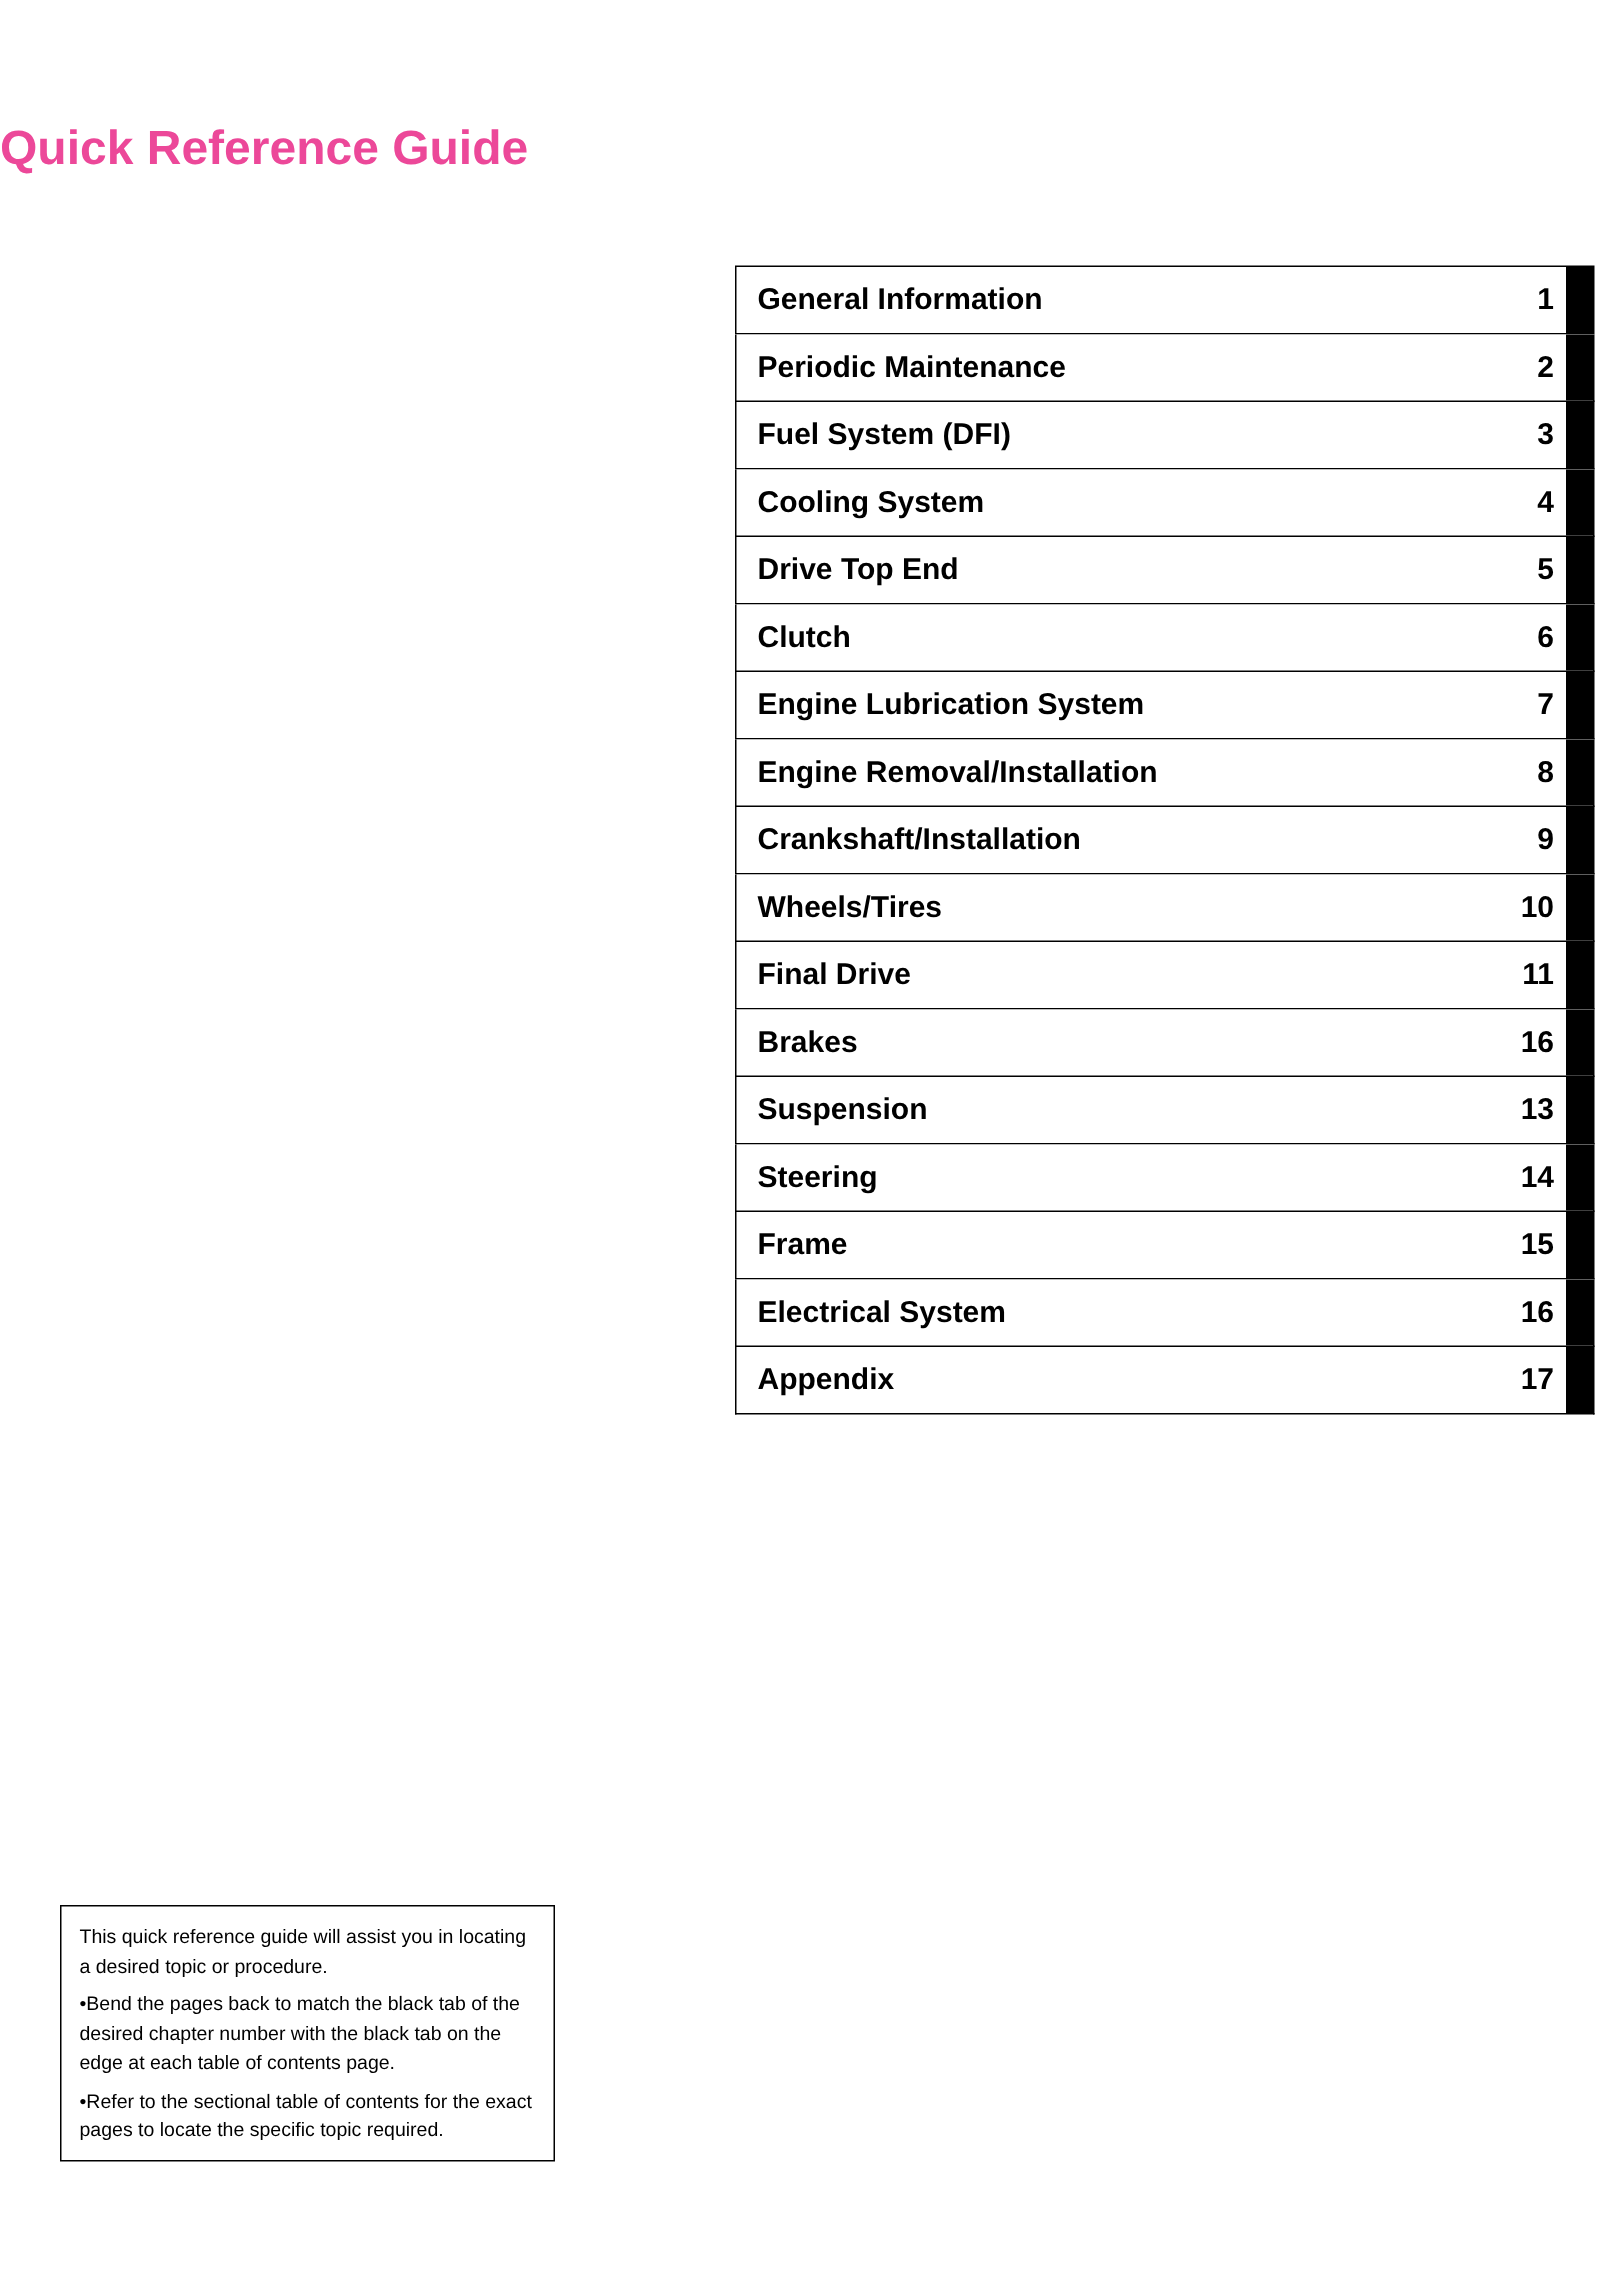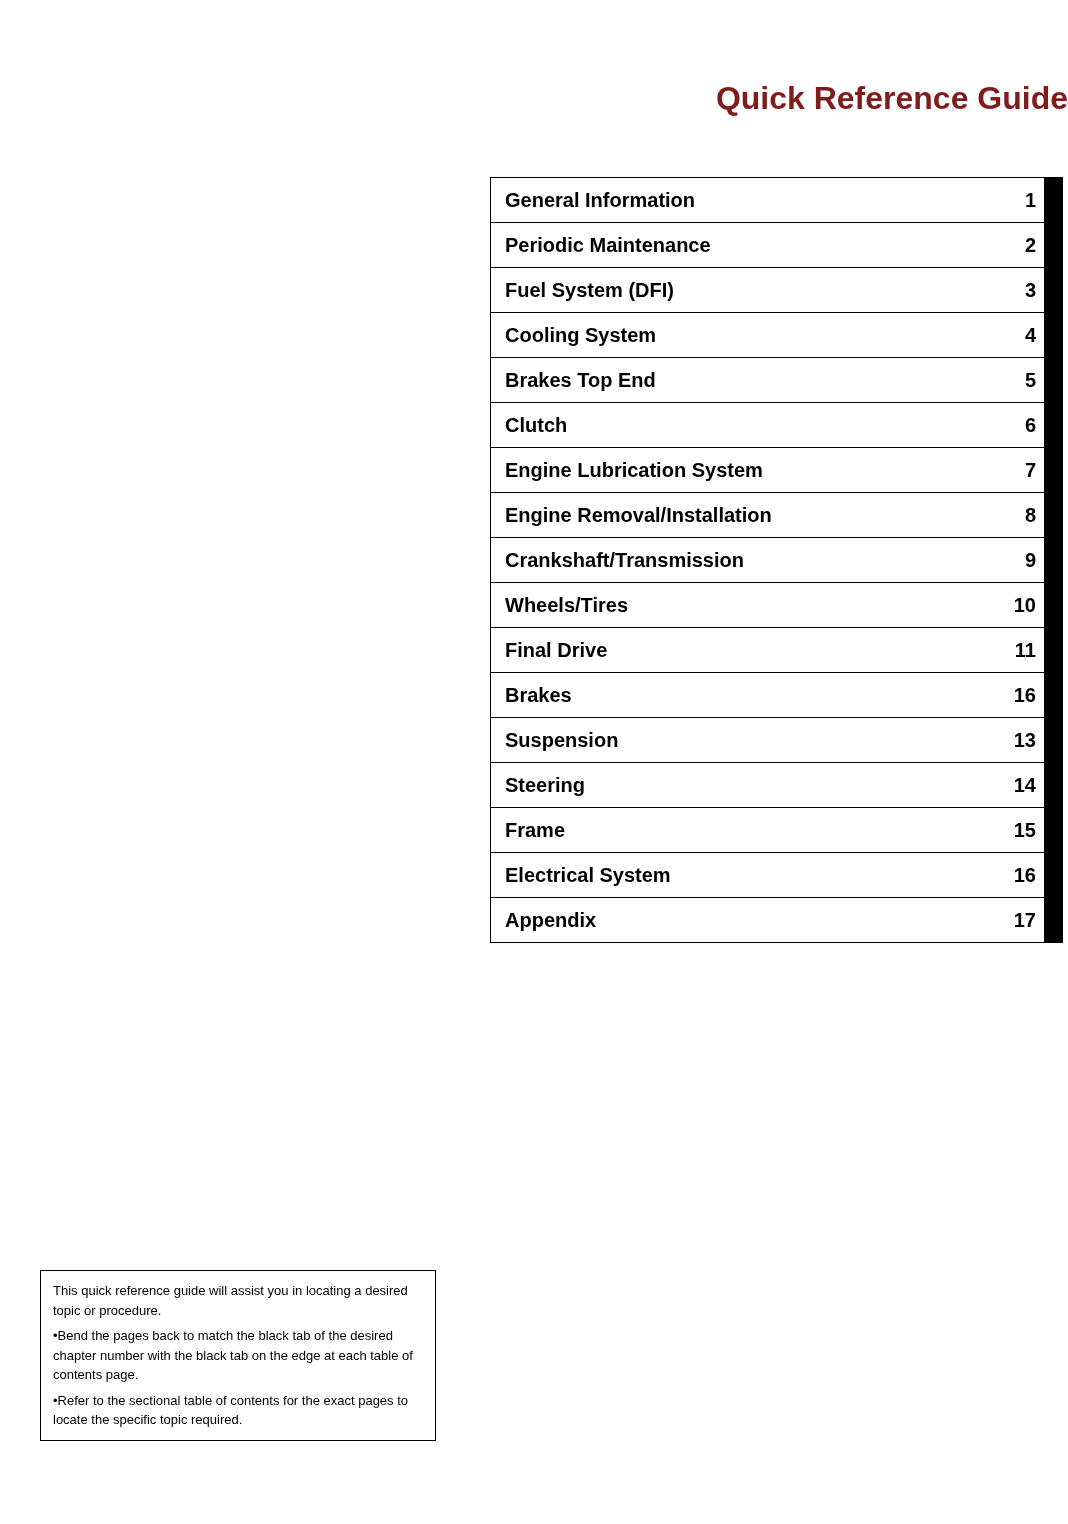--- a/index.html
+++ b/index.html
@@ -10,26 +10,26 @@
 
     body {
       width: 1068px;
       min-height: 1524px;
       background: #ffffff;
       font-family: Arial, Helvetica, sans-serif;
       position: relative;
     }
 
     .page-title {
-      text-align: right;
+      text-align: left;
       font-size: 32px;
       font-weight: bold;
       padding-top: 80px;
       padding-bottom: 60px;
-      color: #7f1d1d;
+      color: #ec4899;
     }
 
     .toc-container {
       margin-left: 490px;
       margin-right: 30px;
       width: 573px;
     }
 
     .toc-item {
       display: flex;
@@ -66,21 +66,21 @@
       width: 18px;
       background: #000000;
       align-self: stretch;
       min-height: 44px;
     }
 
     .footnote-box {
       position: absolute;
       left: 40px;
       top: 1270px;
-      width: 396px;
+      width: 330px;
       border: 1.5px solid #000000;
       padding: 10px 12px;
       font-size: 13px;
       color: #000000;
       line-height: 1.5;
       background: #ffffff;
     }
 
     .footnote-box p {
       margin-bottom: 6px;
@@ -111,41 +111,41 @@
       <span class="toc-label">Fuel System (DFI)</span>
       <span class="toc-number">3</span>
       <div class="toc-tab"></div>
     </div>
     <div class="toc-item">
       <span class="toc-label">Cooling System</span>
       <span class="toc-number">4</span>
       <div class="toc-tab"></div>
     </div>
     <div class="toc-item">
-      <span class="toc-label">Brakes Top End</span>
+      <span class="toc-label">Drive Top End</span>
       <span class="toc-number">5</span>
       <div class="toc-tab"></div>
     </div>
     <div class="toc-item">
       <span class="toc-label">Clutch</span>
       <span class="toc-number">6</span>
       <div class="toc-tab"></div>
     </div>
     <div class="toc-item">
       <span class="toc-label">Engine Lubrication System</span>
       <span class="toc-number">7</span>
       <div class="toc-tab"></div>
     </div>
     <div class="toc-item">
       <span class="toc-label">Engine Removal/Installation</span>
       <span class="toc-number">8</span>
       <div class="toc-tab"></div>
     </div>
     <div class="toc-item">
-      <span class="toc-label">Crankshaft/Transmission</span>
+      <span class="toc-label">Crankshaft/Installation</span>
       <span class="toc-number">9</span>
       <div class="toc-tab"></div>
     </div>
     <div class="toc-item">
       <span class="toc-label">Wheels/Tires</span>
       <span class="toc-number">10</span>
       <div class="toc-tab"></div>
     </div>
     <div class="toc-item">
       <span class="toc-label">Final Drive</span>

